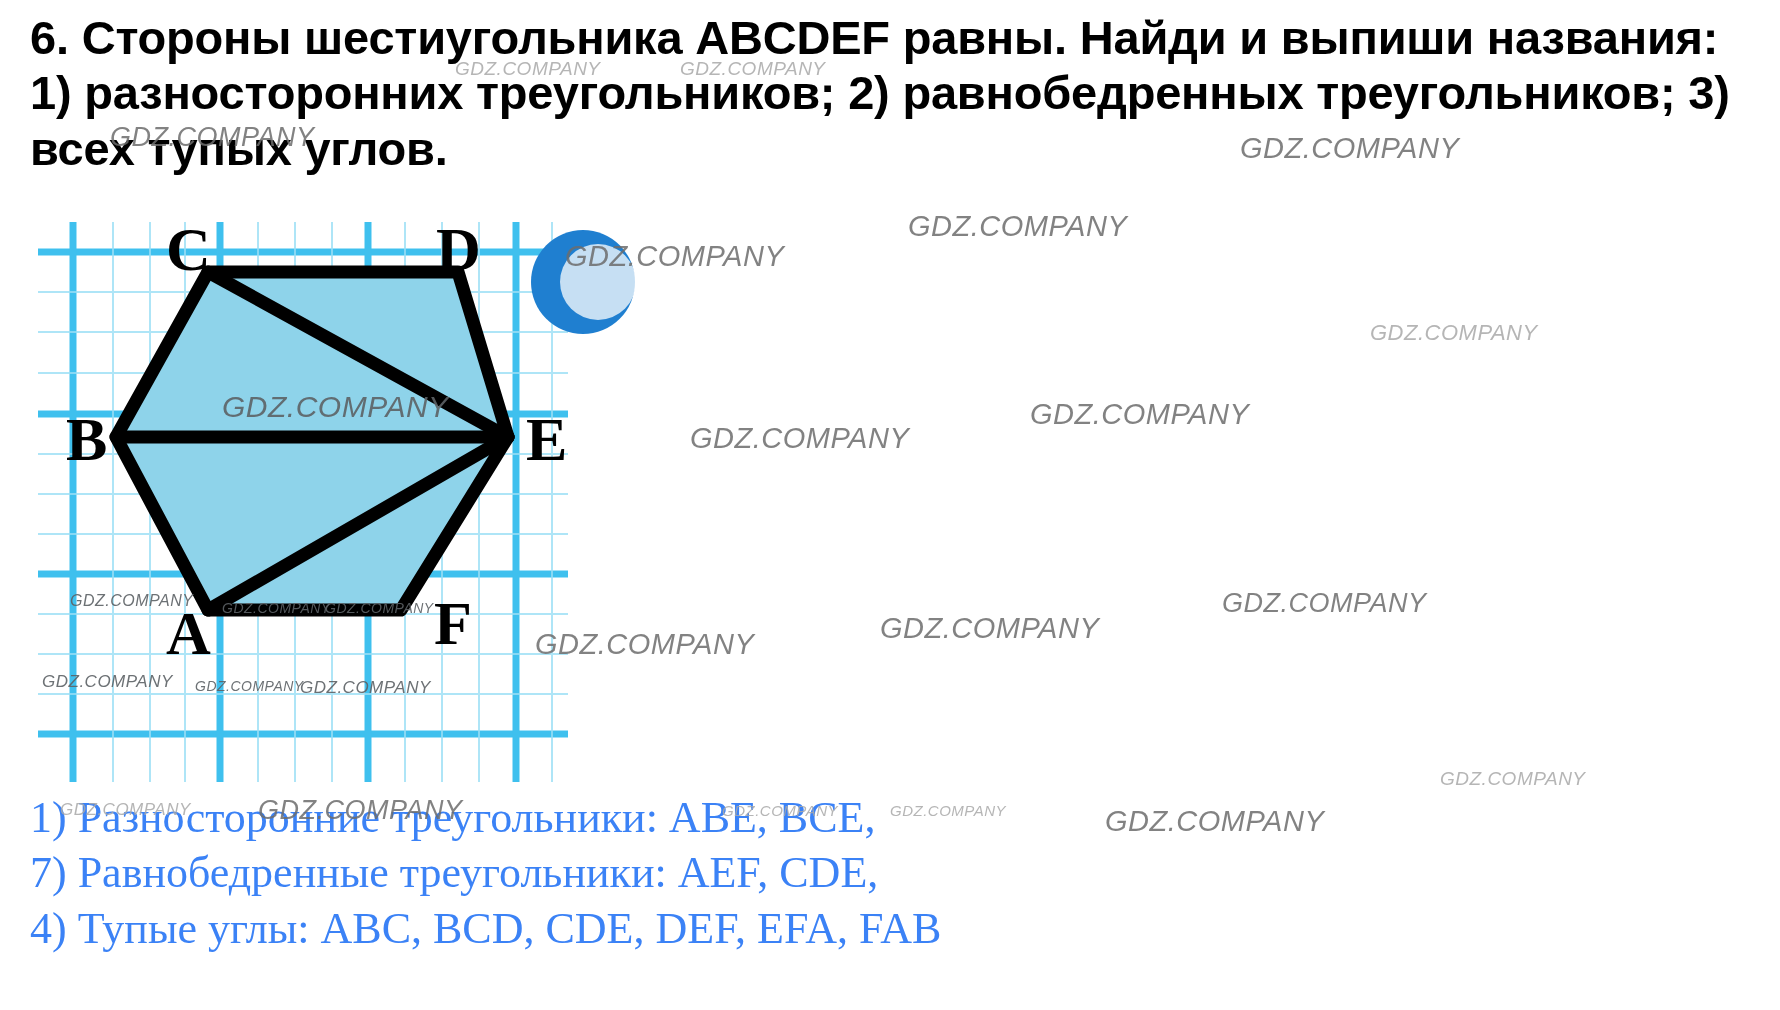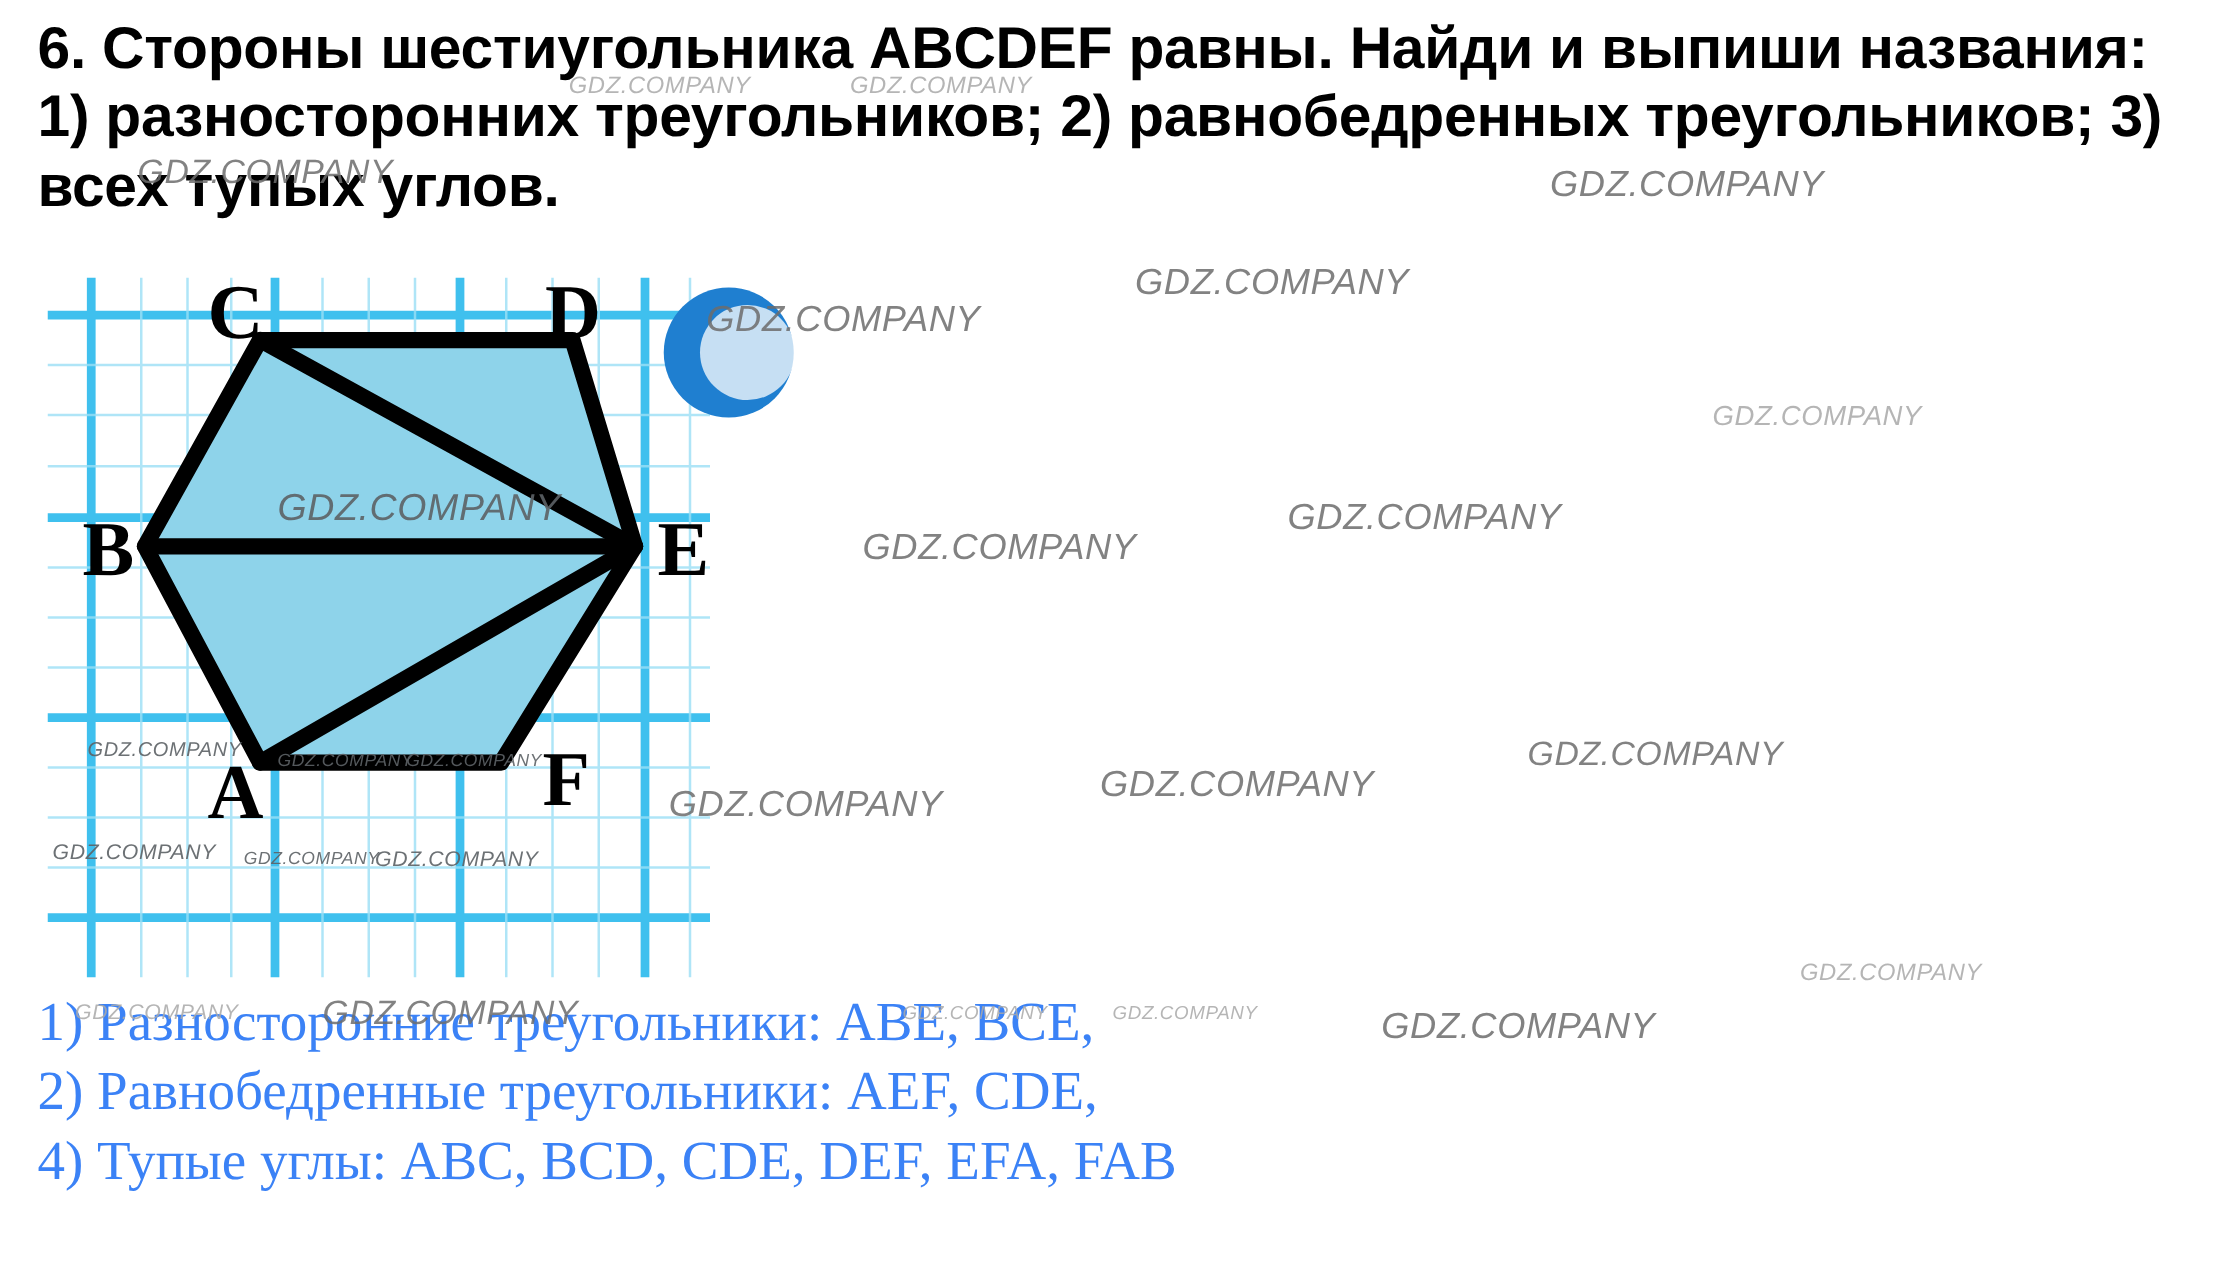--- a/index.html
+++ b/index.html
@@ -131,21 +131,21 @@
       <text x="28" y="238">B</text>
       <text x="488" y="238">E</text>
       <text x="128" y="432">A</text>
       <text x="396" y="422">F</text>
     </g>
   </svg>
 </div>
 
 <div id="answers">
   <div class="answer-line">1) Разносторонние треугольники: ABE, BCE,</div>
-  <div class="answer-line">2) Равнобедренные треугольники: AEF, CDE,</div>
+  <div class="answer-line">7) Равнобедренные треугольники: AEF, CDE,</div>
   <div class="answer-line">4) Тупые углы: ABC, BCD, CDE, DEF, EFA, FAB</div>
 </div>
 
 <div id="watermark-layer">
     <span class="wm light" style="left: 455px; top: 58px; font-size: 19px;">GDZ.COMPANY</span>
     <span class="wm light" style="left: 680px; top: 58px; font-size: 19px;">GDZ.COMPANY</span>
     <span class="wm dark" style="left: 110px; top: 122px; font-size: 27px;">GDZ.COMPANY</span>
     <span class="wm dark" style="left: 1240px; top: 132px; font-size: 29px;">GDZ.COMPANY</span>
     <span class="wm dark" style="left: 908px; top: 210px; font-size: 29px;">GDZ.COMPANY</span>
     <span class="wm dark" style="left: 565px; top: 240px; font-size: 29px;">GDZ.COMPANY</span>

